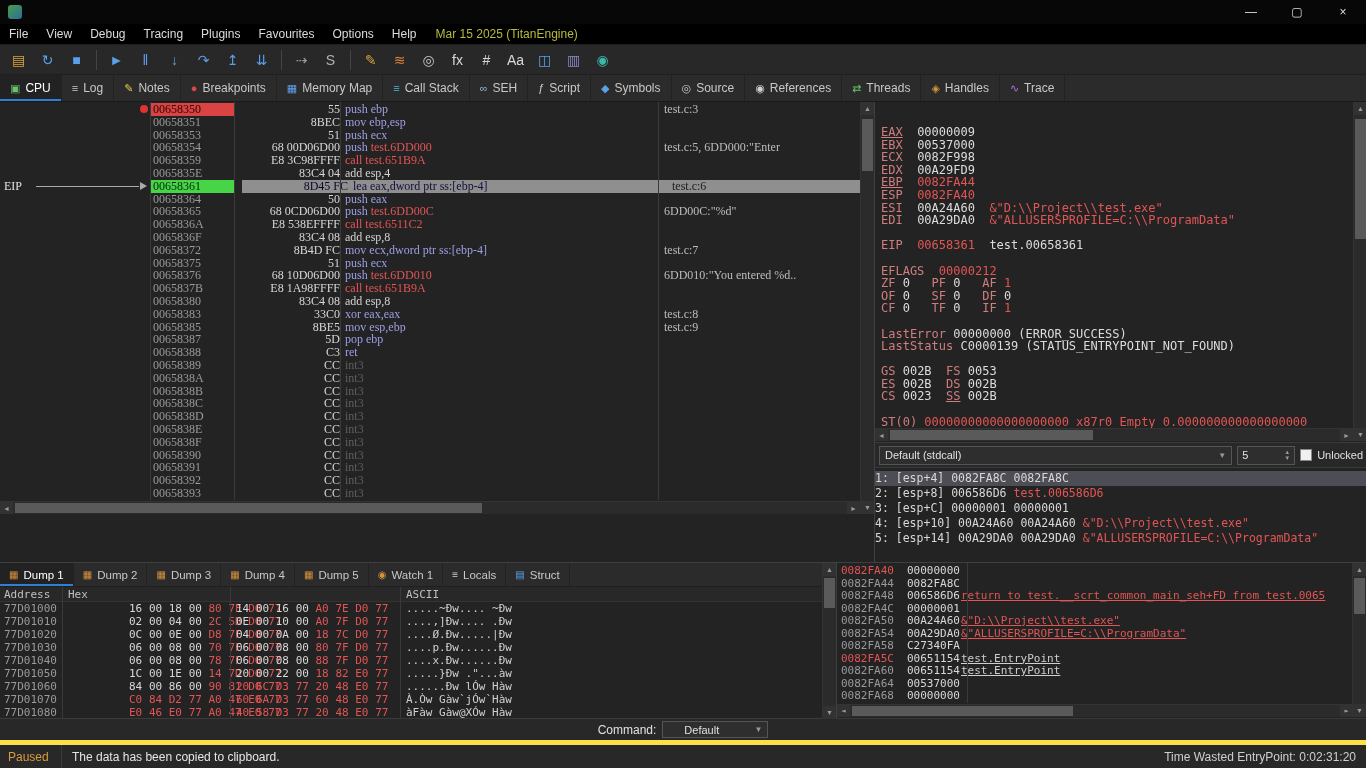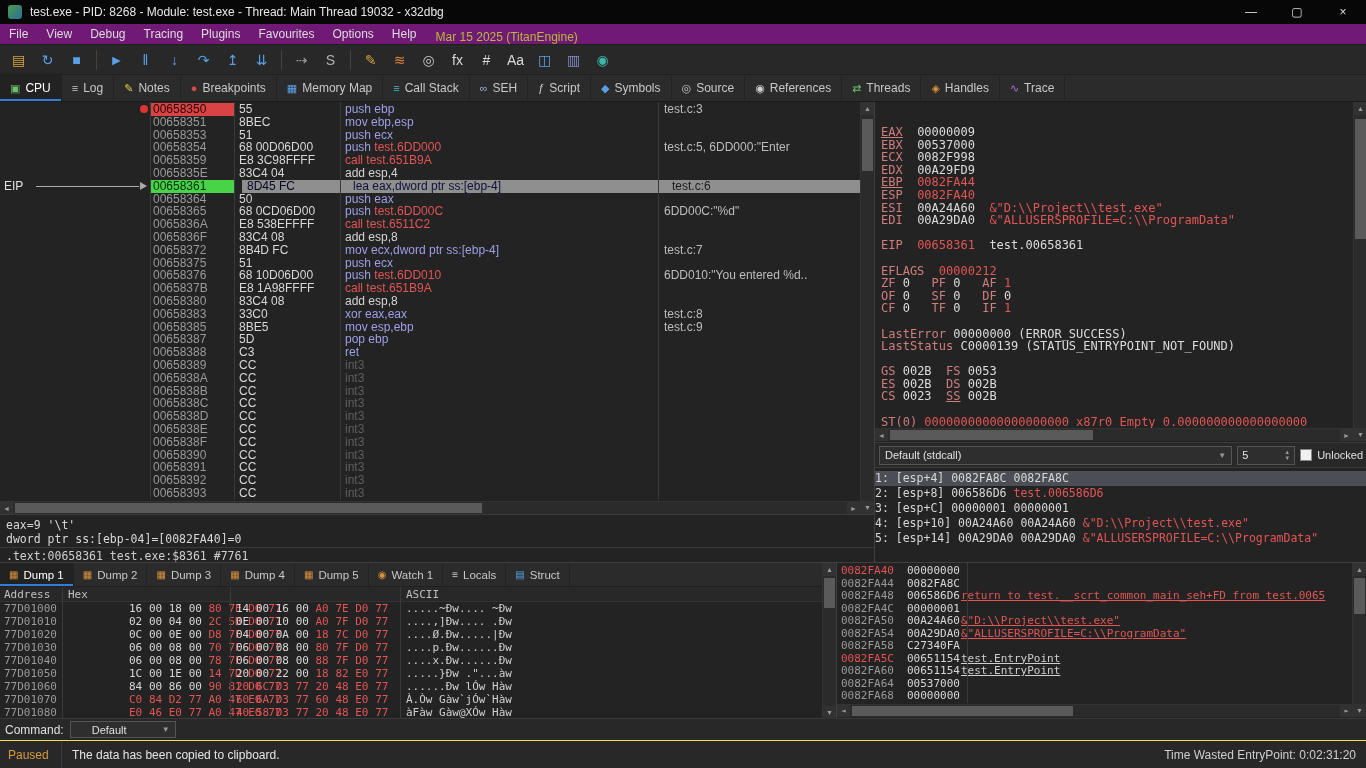--- a/index.html
+++ b/index.html
@@ -6,45 +6,45 @@
 html,body{width:1366px;height:768px;overflow:hidden;background:#232323;font-family:"Liberation Sans",sans-serif;color:#d0d0d0;}
 #app{position:relative;width:1366px;height:768px;background:#232323;}
 
 
 #titlebar{position:absolute;top:0;left:0;right:0;height:24px;background:#070707;display:flex;align-items:center;font-size:12px;color:#e8e8e8;}
 .app-ico{width:14px;height:14px;margin:0 8px;background:linear-gradient(135deg,#4a9c4a,#2c6e9c);border-radius:3px;}
 .win-btns{margin-left:auto;display:flex;height:100%;}
 .win-btn{width:46px;display:flex;align-items:center;justify-content:center;color:#ddd;font-size:12px;}
 
 
-#menubar{position:absolute;top:24px;left:0;right:0;height:21px;background:#701a75;display:flex;align-items:flex-end;font-size:12px;border-bottom:1px solid #1f1f1f;}
+#menubar{position:absolute;top:24px;left:0;right:0;height:21px;background:#000000;display:flex;align-items:center;font-size:12px;border-bottom:1px solid #1f1f1f;}
 .menu-item{padding:0 9px;height:100%;display:flex;align-items:center;color:#dcdcdc;}
 .build-info{color:#b9b93e;margin-left:10px;}
 
 
 #toolbar{position:absolute;top:45px;left:0;right:0;height:30px;background:#282828;display:flex;align-items:center;padding-left:4px;border-bottom:1px solid #1f1f1f;}
 .tb-btn{width:27px;height:24px;display:flex;align-items:center;justify-content:center;margin:0 1px;}
 .tb-glyph{font-size:14px;line-height:1;}
 .tb-sep{width:1px;height:20px;background:#444;margin:0 5px;}
 
 
 #tabbar{position:absolute;top:75px;left:0;right:0;height:27px;background:#2b2b2b;display:flex;align-items:stretch;border-bottom:1px solid #1a1a1a;}
 .tab{display:flex;align-items:center;padding:0 10px;border-right:1px solid #222;font-size:12px;color:#c8c8c8;background:#2b2b2b;}
 .tab.active{background:#222;box-shadow:inset 0 -2px 0 #2f7fd6;color:#fff;}
 .tab-icon{margin-right:5px;font-size:11px;}
 
 
 #main{position:absolute;top:102px;left:0;width:1366px;height:460px;}
 #disasm{position:absolute;left:0;top:0;width:874px;height:460px;background:#232323;}
-#disasmRows{position:absolute;left:0;top:1px;width:860px;height:398px;overflow:hidden;font-family:Liberation Sans, sans-serif;font-size:12px;white-space:pre;}
+#disasmRows{position:absolute;left:0;top:1px;width:860px;height:398px;overflow:hidden;font-family:Liberation Serif, serif;font-size:12px;white-space:pre;}
 .drow{display:flex;height:12.8px;line-height:12.8px;}
 .dc{overflow:hidden;flex-shrink:0;}
 .c-margin{width:150px;position:relative;}
 .c-addr{width:84px;color:#9a9a9a;padding-left:3px;}
-.c-bytes{width:106px;padding-left:5px;color:#d8d8d8;}
+.c-bytes{width:106px;padding-left:5px;color:#d8d8d8;text-align:right;}
 .c-instr{width:318px;padding-left:5px;}
 .c-comment{flex:1 1 auto;padding-left:6px;color:#bdbdbd;}
 .tk-m{color:#9f9fe8}.tk-r{color:#e25555}.tk-p{color:#d4d4d4}.tk-g{color:#5f5f5f}
 .drow.sel .c-bytes,.drow.sel .c-instr,.drow.sel .c-comment{background:#8f8f8f;}
 .drow.sel .c-bytes{color:#08082a;margin-left:8px;}
 .drow.sel .tk-m,.drow.sel .tk-r,.drow.sel .tk-p{color:#10103a;}
 .drow.sel .c-comment{color:#1c1c1c;}
 .c-addr.cur{background:#47d447;color:#03280a;}
 .c-addr.bp{background:#d94343;color:#2a0404;}
 .bp-dot{position:absolute;right:2px;top:2px;width:8px;height:8px;border-radius:50%;background:#e03232;}
@@ -107,40 +107,39 @@
 .sb{position:absolute;background:#2b2b2b;display:flex;z-index:4;}
 .sb-h{flex-direction:row;height:13px;border-top:1px solid #333;}
 .sb-v{flex-direction:column;width:14px;border-left:1px solid #333;}
 .sb-btn{flex:0 0 13px;display:flex;align-items:center;justify-content:center;font-size:7px;color:#9a9a9a;background:#323232;}
 .sb-track{flex:1;position:relative;background:#2b2b2b;}
 .sb-thumb{position:absolute;background:#5a5a5a;}
 .sb-h .sb-thumb{top:1px;bottom:1px;}
 .sb-v .sb-thumb{left:1px;right:1px;}
 
 
-#commandBar{position:absolute;top:718px;left:0;width:1366px;height:22px;background:#282828;border-top:1px solid #3a3a3a;display:flex;align-items:center;padding:0 5px;gap:6px;}
+#commandBar{position:absolute;top:718px;left:0;width:1366px;height:22px;background:#282828;border-top:1px solid #3a3a3a;display:flex;align-items:center;padding:0 5px;gap:6px;justify-content:center;}
 #commandLabel{font-size:12px;color:#e0e0e0;flex:0 0 auto;}
 #commandInput{flex:1 1 auto;height:17px;background:#1e1e1e;border:1px solid #3f3f3f;color:#d0d0d0;font-family:"DejaVu Sans Mono",monospace;font-size:11px;padding:0 4px;}
 #commandInput::placeholder{color:#6e6e6e;}
 .combo.small{flex:0 0 106px;height:17px;padding-left:21px;}
 
 
-#statusBar{position:absolute;top:740px;left:0;width:1366px;height:28px;background:#282828;border-top:1px solid #fde047;display:flex;align-items:center;font-size:12px;}
+#statusBar{position:absolute;top:740px;left:0;width:1366px;height:28px;background:#282828;border-top:5px solid #fde047;display:flex;align-items:center;font-size:12px;}
 #pausedLabel{width:62px;padding-left:8px;color:#d89b3a;border-right:1px solid #3a3a3a;height:100%;display:flex;align-items:center;}
 #statusMsg{padding-left:10px;color:#e6e6e6;}
 #timeWasted{margin-left:auto;padding-right:10px;color:#cfcfcf;}
 </style>
 </head>
 <body>
 
 <div id="app">
 
   <div id="titlebar">
     <div class="app-ico"></div>
-    <span>test.exe - PID: 8268 - Module: test.exe - Thread: Main Thread 19032 - x32dbg</span>
     <div class="win-btns">
       <div class="win-btn">—</div>
       <div class="win-btn">▢</div>
       <div class="win-btn">×</div>
     </div>
   </div>
 
   <div id="menubar">
       <div class="menu-item">File</div>
       <div class="menu-item">View</div>
@@ -293,26 +292,20 @@
           </div>
         <div class="sb-btn">▼</div>
       </div>
       <div class="sb sb-h" style="left:0;top:399px;width:860px;">
         <div class="sb-btn">◄</div>
         <div class="sb-track">
             <div class="sb-thumb" style="left:2px;width:56%;"></div>
           </div>
         <div class="sb-btn">►</div>
       </div>
-      <div id="infoPanel">
-        <div class="info-line1">eax=9 '\t'</div>
-        <div class="info-line2">dword ptr ss:[ebp-04]=[0082FA40]=0</div>
-        <div class="info-divider"></div>
-        <div class="info-line3">.text:00658361 test.exe:$8361 #7761</div>
-      </div>
     </div>
 
     <div id="rightPanel">
       <div id="regLines"><div class="rline"><span class="rk-lu">EAX</span><span class="rk-v">  </span><span class="rk-v">00000009</span></div><div class="rline"><span class="rk-l">EBX</span><span class="rk-v">  </span><span class="rk-v">00537000</span></div><div class="rline"><span class="rk-l">ECX</span><span class="rk-v">  </span><span class="rk-v">0082F998</span></div><div class="rline"><span class="rk-l">EDX</span><span class="rk-v">  </span><span class="rk-v">00A29FD9</span></div><div class="rline"><span class="rk-lu">EBP</span><span class="rk-v">  </span><span class="rk-r">0082FA44</span></div><div class="rline"><span class="rk-l">ESP</span><span class="rk-v">  </span><span class="rk-r">0082FA40</span></div><div class="rline"><span class="rk-l">ESI</span><span class="rk-v">  </span><span class="rk-v">00A24A60</span><span class="rk-v">  </span><span class="rk-r">&amp;"D:\\Project\\test.exe"</span></div><div class="rline"><span class="rk-l">EDI</span><span class="rk-v">  </span><span class="rk-v">00A29DA0</span><span class="rk-v">  </span><span class="rk-r">&amp;"ALLUSERSPROFILE=C:\\ProgramData"</span></div><div class="rline"></div><div class="rline"><span class="rk-l">EIP</span><span class="rk-v">  </span><span class="rk-r">00658361</span><span class="rk-v">  </span><span class="rk-v">test.00658361</span></div><div class="rline"></div><div class="rline"><span class="rk-l">EFLAGS</span><span class="rk-v">  </span><span class="rk-r">00000212</span></div><div class="rline"><span class="rk-l">ZF</span><span class="rk-v"> </span><span class="rk-v">0</span><span class="rk-v">   </span><span class="rk-l">PF</span><span class="rk-v"> </span><span class="rk-v">0</span><span class="rk-v">   </span><span class="rk-l">AF</span><span class="rk-v"> </span><span class="rk-r">1</span></div><div class="rline"><span class="rk-l">OF</span><span class="rk-v"> </span><span class="rk-v">0</span><span class="rk-v">   </span><span class="rk-l">SF</span><span class="rk-v"> </span><span class="rk-v">0</span><span class="rk-v">   </span><span class="rk-l">DF</span><span class="rk-v"> </span><span class="rk-v">0</span></div><div class="rline"><span class="rk-l">CF</span><span class="rk-v"> </span><span class="rk-v">0</span><span class="rk-v">   </span><span class="rk-l">TF</span><span class="rk-v"> </span><span class="rk-v">0</span><span class="rk-v">   </span><span class="rk-l">IF</span><span class="rk-v"> </span><span class="rk-r">1</span></div><div class="rline"></div><div class="rline"><span class="rk-l">LastError</span><span class="rk-v"> </span><span class="rk-v">00000000</span><span class="rk-v"> </span><span class="rk-v">(ERROR_SUCCESS)</span></div><div class="rline"><span class="rk-l">LastStatus</span><span class="rk-v"> </span><span class="rk-v">C0000139</span><span class="rk-v"> </span><span class="rk-v">(STATUS_ENTRYPOINT_NOT_FOUND)</span></div><div class="rline"></div><div class="rline"><span class="rk-l">GS</span><span class="rk-v"> </span><span class="rk-v">002B</span><span class="rk-v">  </span><span class="rk-l">FS</span><span class="rk-v"> </span><span class="rk-v">0053</span></div><div class="rline"><span class="rk-l">ES</span><span class="rk-v"> </span><span class="rk-v">002B</span><span class="rk-v">  </span><span class="rk-l">DS</span><span class="rk-v"> </span><span class="rk-v">002B</span></div><div class="rline"><span class="rk-l">CS</span><span class="rk-v"> </span><span class="rk-v">0023</span><span class="rk-v">  </span><span class="rk-lu">SS</span><span class="rk-v"> </span><span class="rk-v">002B</span></div><div class="rline"></div><div class="rline"><span class="rk-l">ST(0)</span><span class="rk-v"> </span><span class="rk-r">00000000000000000000</span><span class="rk-v"> </span><span class="rk-r">x87r0</span><span class="rk-v"> </span><span class="rk-r">Empty</span><span class="rk-v"> </span><span class="rk-r">0.000000000000000000</span></div></div>
       <div class="sb sb-h" style="left:0;top:326px;width:478px;">
         <div class="sb-btn">◄</div>
         <div class="sb-track">
             <div class="sb-thumb" style="left:2px;width:45%;"></div>
           </div>
         <div class="sb-btn">►</div>

